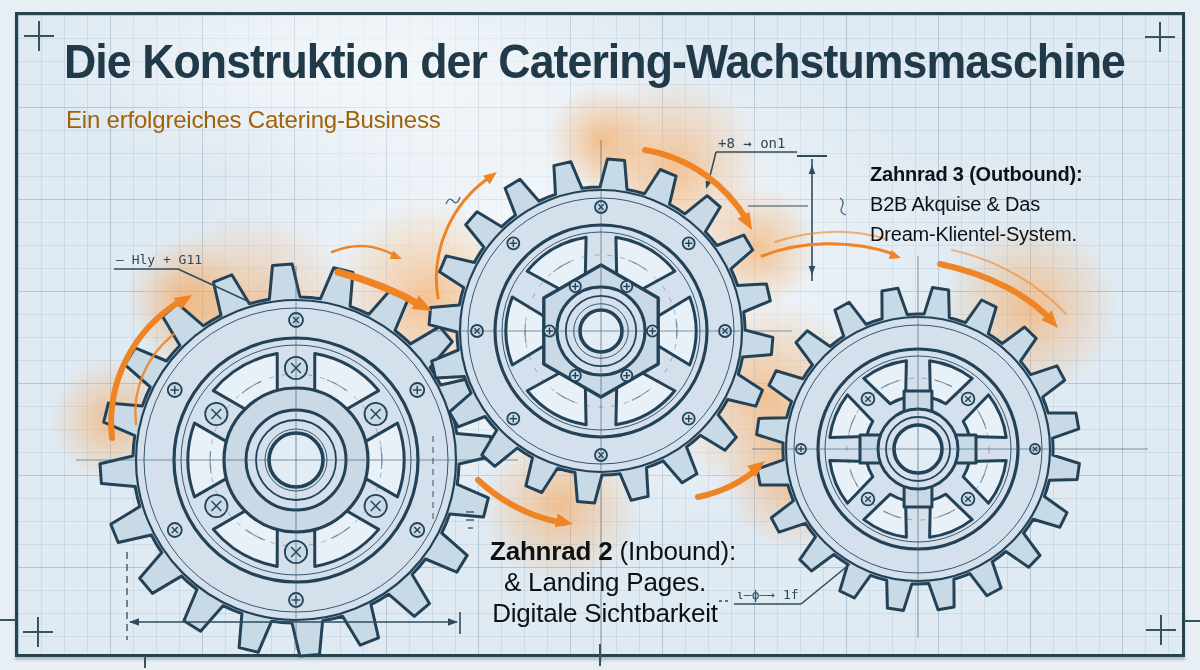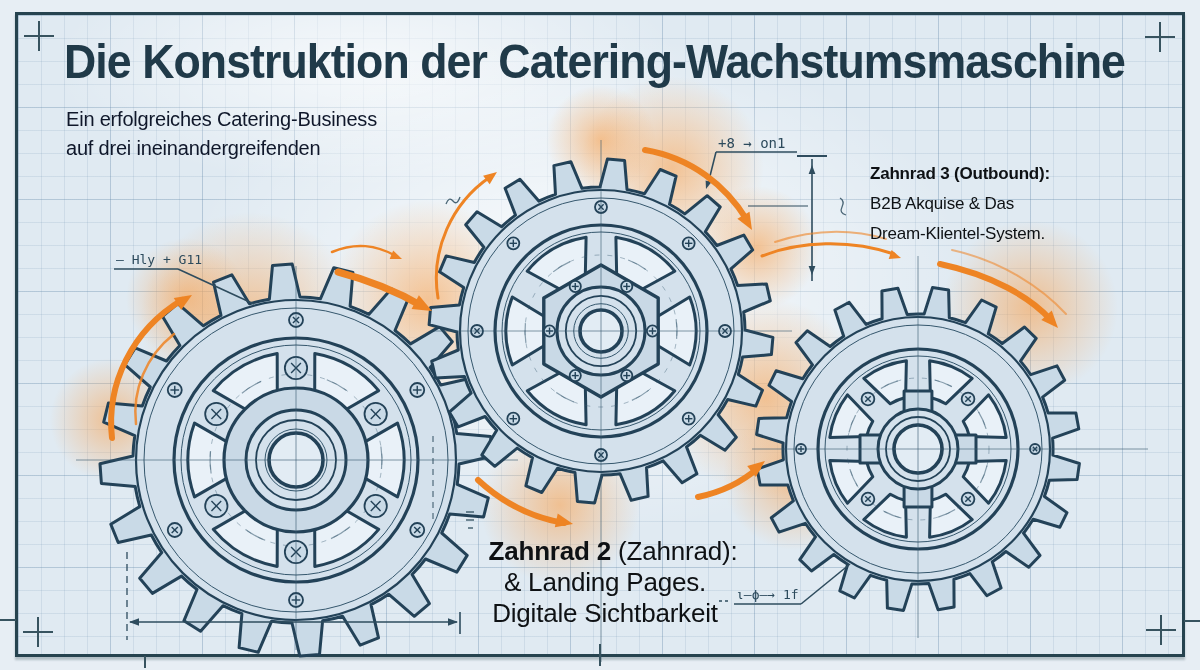--- a/index.html
+++ b/index.html
@@ -22,26 +22,26 @@
     background-size:100% 100%,100% 100%,92px 92px,92px 92px,23px 23px,23px 23px;
     box-shadow:0 3px 2px rgba(25,50,65,.25);
   }
   svg.overlay{position:absolute;left:0;top:0;width:1200px;height:670px;}
   .title{
     position:absolute;left:64px;top:34px;width:1110px;
     font-size:48px;font-weight:bold;letter-spacing:-1px;color:#203a49;
     transform:scaleX(.93);transform-origin:left top;white-space:nowrap;
   }
   .intro{
-    position:absolute;left:66px;top:105px;color:#0f172a;
-    font-size:20px;font-weight:500;line-height:29px;letter-spacing:-.2px;
+    position:absolute;left:66px;top:105px;color:#a16207;
+    font-size:24px;font-weight:500;line-height:29px;letter-spacing:-.2px;
   }
   .label-g3{
     position:absolute;left:870px;top:159px;color:#0e1114;
-    font-size:17px;line-height:30px;letter-spacing:-.2px;
+    font-size:20px;line-height:30px;letter-spacing:-.2px;
   }
   .label-g3 .hd{font-weight:bold;}
   .label-g2{
     position:absolute;left:440px;top:536px;width:330px;text-align:center;
     color:#0e1114;font-size:26px;line-height:31px;letter-spacing:-.2px;
   }
   .label-g2 .hd{font-weight:bold;margin-left:16px;}
   .anno{font-family:"DejaVu Sans Mono", monospace;fill:#2c4a5c;}
 </style>
 </head>
@@ -312,26 +312,25 @@
     </g>
   <text class="anno" x="718" y="148" font-size="14">+8 → on1</text>
   <text class="anno" x="116" y="264" font-size="13">– Hly + G11</text>
   <text class="anno" x="736" y="599" font-size="13">ι–ϕ–→ 1f</text>
 </svg>
 
 <div class="title">Die Konstruktion der Catering-Wachstumsmaschine</div>
 
 <div class="intro">
   <div>Ein erfolgreiches Catering-Business</div>
-  <div>auf drei ineinandergreifenden</div>
 </div>
 
 <div class="label-g3">
   <div class="hd">Zahnrad 3 (Outbound):</div>
   <div>B2B Akquise &amp; Das</div>
   <div>Dream-Klientel-System.</div>
 </div>
 
 <div class="label-g2">
-  <div><span class="hd">Zahnrad 2</span><span> (Zahnrad):</span></div>
+  <div><span class="hd">Zahnrad 2</span><span> (Inbound):</span></div>
   <div>&amp; Landing Pages.</div>
   <div>Digitale Sichtbarkeit</div>
 </div>
 
 </body></html>

